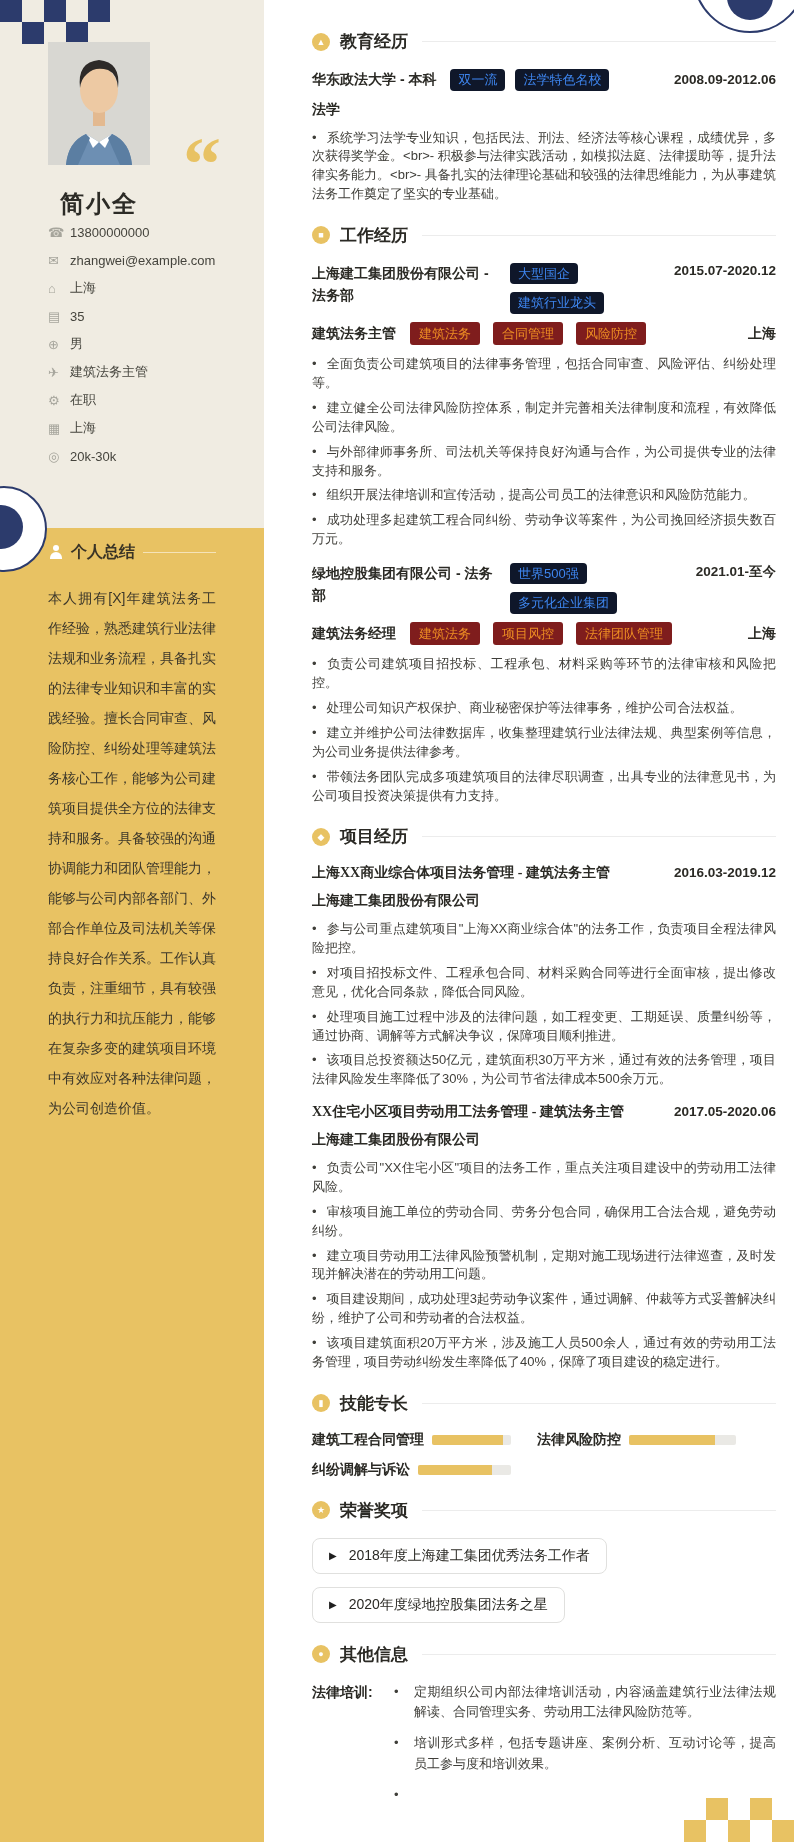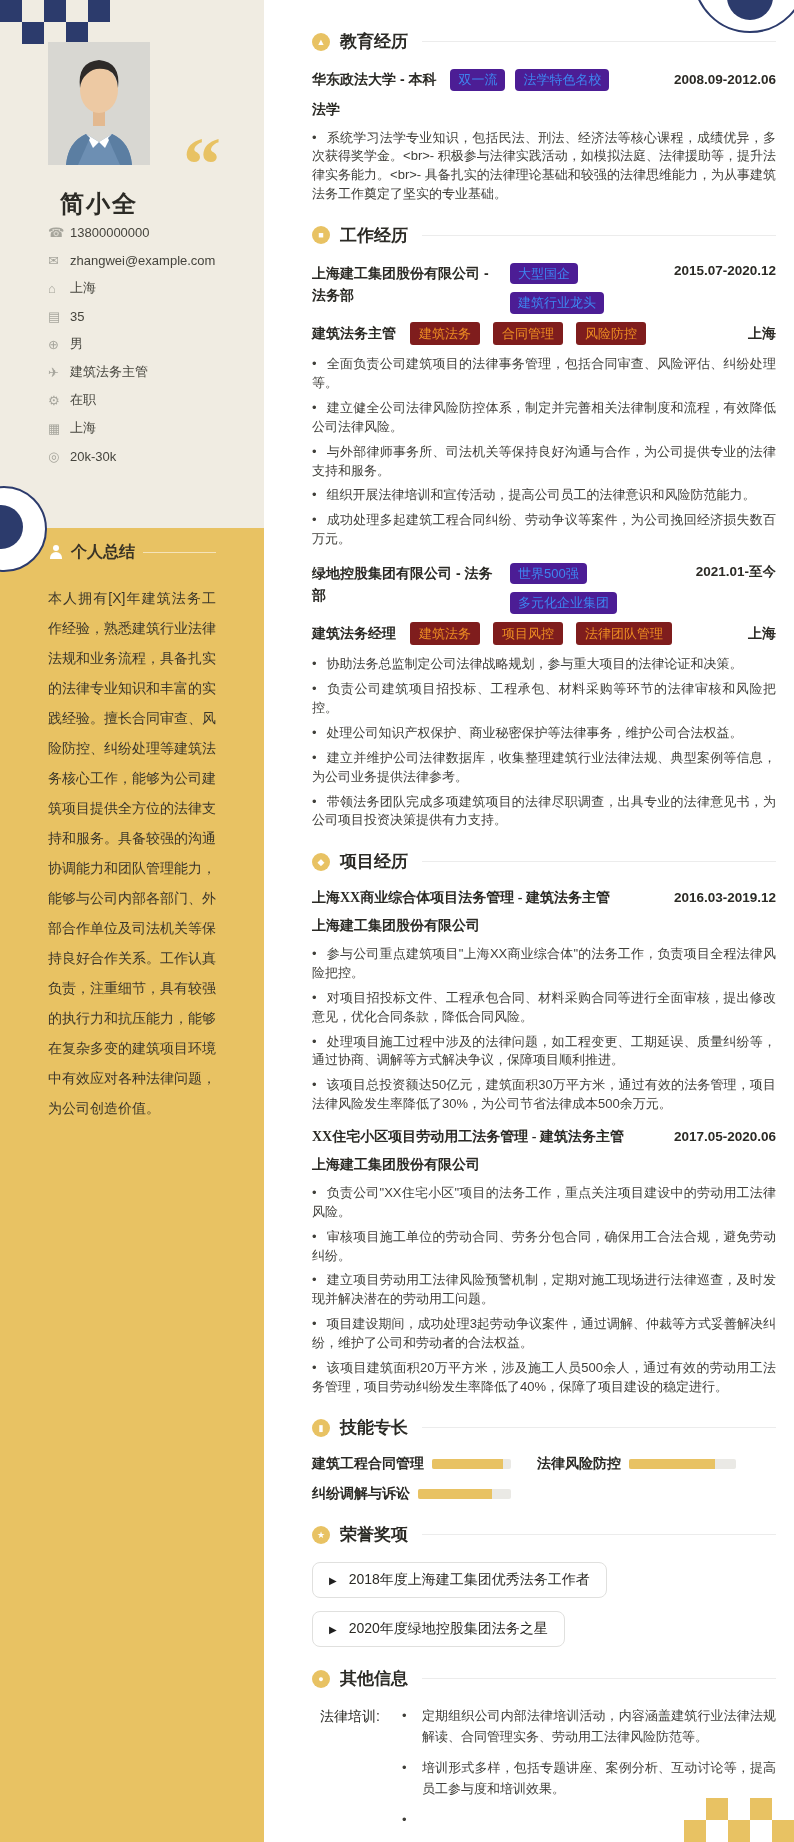--- a/index.html
+++ b/index.html
@@ -62,21 +62,21 @@
     font-size:9px; line-height:18px; text-align:center; margin-right:10px; flex-shrink:0; }
   .sec-title { font-size:17px; font-weight:bold; color:#2b2a25; }
   .sec-line { flex:1; height:1px; background:#ececec; margin-left:14px; }
 
   .entry { margin-bottom:14px; }
   .entry-head { display:flex; align-items:flex-start; margin-bottom:8px; }
   .edu-head { align-items:center; margin-bottom:10px; }
   .school { font-size:14px; font-weight:bold; color:#2b2a25; white-space:nowrap; margin-right:8px; }
   .company { width:192px; flex-shrink:0; font-size:14px; font-weight:bold; color:#2b2a25; line-height:1.55; }
   .head-tags { display:flex; flex-wrap:wrap; gap:8px 10px; margin-left:6px; align-content:flex-start; }
-  .tag-blue { background:#4c1d95; color:#3e86f0; font-size:13px; line-height:1.5;
+  .tag-blue { background:#0f172a; color:#3e86f0; font-size:13px; line-height:1.5;
     padding:1px 8px; border-radius:4px; }
   .tagw-60 { max-width:60px; } .tagw-70 { max-width:70px; } .tagw-86 { max-width:86px; } .tagw-96 { max-width:96px; }
   .entry-date { margin-left:auto; padding-left:10px; font-size:13.5px; font-weight:bold;
     color:#2b2a25; white-space:nowrap; }
 
   .pos-row { display:flex; align-items:center; margin-bottom:10px; }
   .pos-name { font-size:14px; font-weight:bold; color:#2b2a25; margin-right:14px; white-space:nowrap; }
   .tag-orange { background:#7f1d1d; color:#ee8e23; font-size:13px; line-height:1.5;
     padding:2px 9px; border-radius:3px; margin-right:13px; white-space:nowrap; }
   .pos-loc { margin-left:auto; font-size:14px; font-weight:bold; color:#2b2a25; }
@@ -94,21 +94,21 @@
   .skill-name { font-size:14px; font-weight:bold; color:#2b2a25; margin-right:8px; white-space:nowrap; }
   .skill-bar { flex:1; height:10px; background:#eae9e5; border-radius:2px; overflow:hidden; }
   .skill-fill { height:100%; background:#e8c263; }
 
   .award { display:flex; align-items:center; gap:12px; width:fit-content;
     border:1px solid #e0e0de; border-radius:8px; padding:8px 16px; margin-bottom:13px;
     font-size:14px; color:#2b2a25; }
   .award-arrow { font-size:10px; color:#1f1f1f; }
 
   .other-row { display:flex; margin-top:2px; }
-  .other-label { width:80px; flex-shrink:0; font-size:14px; font-weight:normal; color:#2b2a25; line-height:1.5;margin-left:8px; }
+  .other-label { width:80px; flex-shrink:0; font-size:14px; font-weight:bold; color:#2b2a25; line-height:1.5; }
   .other-bullets { flex:1; }
   .obullet { position:relative; padding-left:22px; font-size:13px; line-height:1.6;
     color:#3f3e39; margin-bottom:10px; text-align:justify; }
   .obullet .bdot { position:absolute; left:2px; margin:0; }
 </style>
 </head>
 <body>
 
 <div class="page">
 
@@ -248,21 +248,20 @@
           </span>
           <span class="entry-date">2021.01-至今</span>
         </div>
         <div class="pos-row">
           <span class="pos-name">建筑法务经理</span>
           <span class="tag-orange">建筑法务</span>
           <span class="tag-orange">项目风控</span>
           <span class="tag-orange">法律团队管理</span>
           <span class="pos-loc">上海</span>
         </div>
-        <div class="bullet"><span class="bdot">•</span><span>协助法务总监制定公司法律战略规划，参与重大项目的法律论证和决策。</span></div>
         <div class="bullet"><span class="bdot">•</span><span>负责公司建筑项目招投标、工程承包、材料采购等环节的法律审核和风险把控。</span></div>
         <div class="bullet"><span class="bdot">•</span><span>处理公司知识产权保护、商业秘密保护等法律事务，维护公司合法权益。</span></div>
         <div class="bullet"><span class="bdot">•</span><span>建立并维护公司法律数据库，收集整理建筑行业法律法规、典型案例等信息，为公司业务提供法律参考。</span></div>
         <div class="bullet"><span class="bdot">•</span><span>带领法务团队完成多项建筑项目的法律尽职调查，出具专业的法律意见书，为公司项目投资决策提供有力支持。</span></div>
       </div>
     </section>
 
     <section class="section">
       <div class="sec-head">
         <span class="sec-icon">◆</span>

